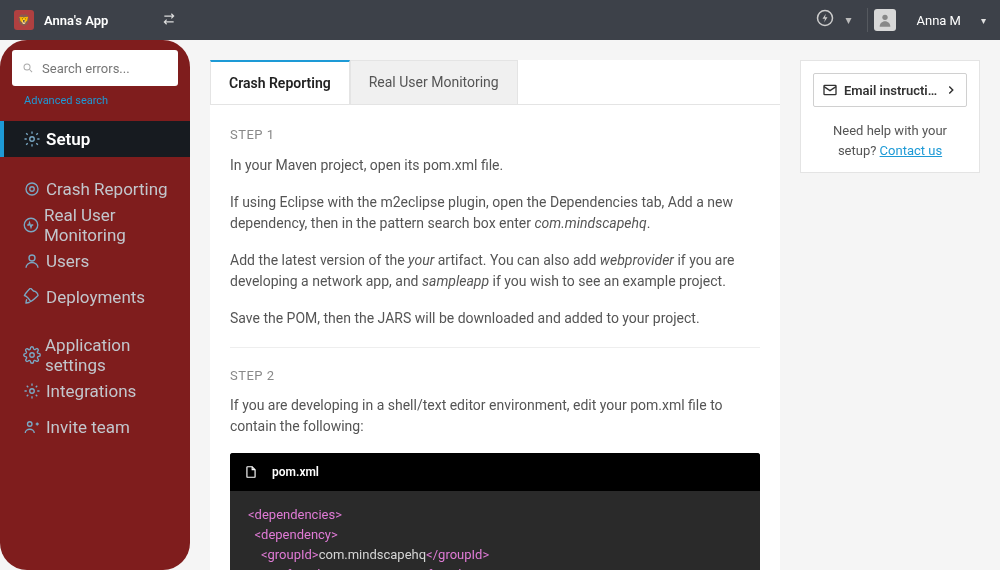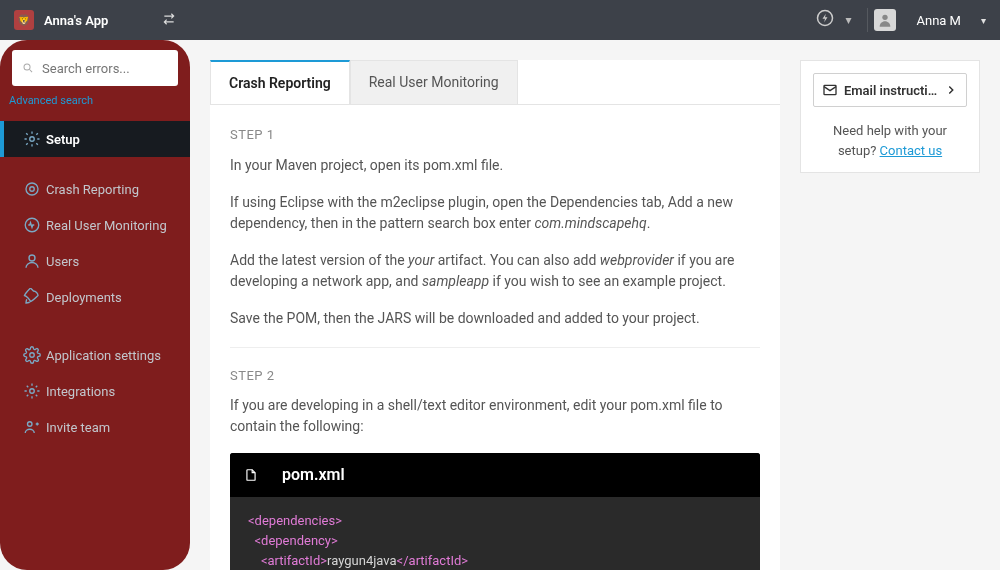--- a/index.html
+++ b/index.html
@@ -17,42 +17,42 @@
 .progress-bar-bg { height: 5px; background: #55595f; border-radius: 3px; }
 .dropdown-caret { color: #bbb; font-size: 12px; margin-right: 10px; }
 .divider-v { width: 1px; height: 24px; background: #55595f; margin: 0 6px; }
 .user-wrap { display: flex; align-items: center; margin-right: 14px; gap: 20px; }
 .avatar { width: 22px; height: 22px; background: #d8d8d8; border-radius: 3px; display:flex;align-items:center;justify-content:center;}
 
 .container { display: flex; height: 530px; }
 .sidebar { width: 190px; background: #7f1d1d; color: #a0a4aa; display:flex; flex-direction:column; padding-top:10px;border-radius:27px;}
 .search-box { margin: 0 12px 8px; background: #fff; border-radius: 3px; height: 36px; display: flex; align-items: center; padding: 0 10px; }
 .search-box input { border: none; outline: none; font-size: 13px; color: #666; width: 100%; background: transparent; }
-.adv-search { color: #1d9ad6; font-size: 11px; margin-left: 9px; margin-bottom: 14px; }
-.nav-item { display: flex; align-items: center; height: 36px; padding-left: 18px; font-size: 13px; color: #c2c6cc; cursor: pointer; }
+.adv-search { color: #1d9ad6; font-size: 11px; margin-left: 24px; margin-bottom: 14px; }
+.nav-item { display: flex; align-items: center; height: 36px; padding-left: 18px; font-size: 17px; color: #c2c6cc; cursor: pointer; }
 .nav-item .icon-slot { width: 28px; display: flex; justify-content: center; color: #7aa8c4; }
 .nav-item.active { background: #171b20; border-left: 4px solid #1d9ad6; padding-left: 14px; color: #fff; font-weight: 600; }
 .nav-group-gap { height: 14px; }
 .nav-divider { height: 22px; }
 
 .main { flex: 1; padding: 20px 20px 0 20px; display: flex; gap: 20px; overflow: hidden; }
 .content { flex: 1; background: #fff; display: flex; flex-direction: column; min-width: 0; }
 .tabs { display: flex; border-bottom: 1px solid #e4e4e4; background: #fff; }
 .tab { padding: 13px 18px; font-size: 14px; color: #555; background: #f0f0f0; border: 1px solid #e4e4e4; border-bottom: none; cursor: pointer; }
 .tab.active { background: #fff; border-top: 2px solid #1d9ad6; color: #222; font-weight: 600; }
 .tab:not(.active) { border-top: 1px solid #e4e4e4; }
 
 .content-body { padding: 20px 20px 0; overflow-y: auto; color: #555; font-size: 14px; line-height: 1.5; }
 .step-label { color: #888; letter-spacing: 0.5px; margin-bottom: 10px; font-size: 13px; }
 .content-body p { margin-bottom: 16px; }
 .content-body em { font-style: italic; }
 .hr { border-top: 1px solid #eee; margin: 18px 0; }
 
 .code-block { background: #1b1b1b; border-radius: 3px; overflow: hidden; margin-top: 10px; }
-.code-header { background: #000; color: #fff; padding: 10px 14px; display: flex; align-items: center; gap: 24px; font-size: 16px; font-weight: 600; }
+.code-header { background: #000; color: #fff; padding: 10px 14px; display: flex; align-items: center; gap: 14px; font-size: 12px; font-weight: 600; }
 .code-content { padding: 14px 18px; font-family: Menlo, Consolas, monospace; font-size: 13px; line-height: 1.55; background: #2a2a2a; color: #ddd; }
 .tag-bracket { color: #e07bd6; }
 .tag-name { color: #e07bd6; }
 .text-val { color: #d5d5d5; }
 
 .aside { width: 180px; background: #fff; border: 1px solid #e4e4e4; padding: 12px; height: fit-content; text-align: center; }
 .email-btn { border: 1px solid #d0d0d0; border-radius: 2px; padding: 8px 8px; display: flex; align-items: center; gap: 6px; font-size: 13px; font-weight: 600; color: #333; cursor: pointer; margin-bottom: 14px; white-space: nowrap; overflow: hidden; }
 .email-btn .txt { overflow: hidden; text-overflow: ellipsis; flex:1; text-align:left;}
 .help-text { font-size: 13px; color: #555; line-height: 1.5; }
 .help-text a { color: #1d9ad6; text-decoration: underline; }
@@ -211,20 +211,21 @@
           <div class="code-header">
             <svg viewBox="0 0 24 24" style="width:14px;height:14px;stroke:#fff;fill:none;stroke-width:2">
                 <path d="M14 3H6a1 1 0 00-1 1v16a1 1 0 001 1h12a1 1 0 001-1V8z"></path>
                 <path d="M14 3v5h5"></path>
               </svg>
             <span>pom.xml</span>
           </div>
           <div class="code-content">
 <div><span class="tag-bracket">&lt;</span><span class="tag-name">dependencies</span><span class="tag-bracket">&gt;</span></div>
 <div>&nbsp;&nbsp;<span class="tag-bracket">&lt;</span><span class="tag-name">dependency</span><span class="tag-bracket">&gt;</span></div>
+<div>&nbsp;&nbsp;&nbsp;&nbsp;<span class="tag-bracket">&lt;</span><span class="tag-name">groupId</span><span class="tag-bracket">&gt;</span><span class="text-val">com.mindscapehq</span><span class="tag-bracket">&lt;/</span><span class="tag-name">groupId</span><span class="tag-bracket">&gt;</span></div>
 <div>&nbsp;&nbsp;&nbsp;&nbsp;<span class="tag-bracket">&lt;</span><span class="tag-name">artifactId</span><span class="tag-bracket">&gt;</span><span class="text-val">raygun4java</span><span class="tag-bracket">&lt;/</span><span class="tag-name">artifactId</span><span class="tag-bracket">&gt;</span></div>
 
           </div>
         </div>
       </div>
     </div>
 
     <div class="aside">
       <div class="email-btn">
         <svg viewBox="0 0 24 24" style="width:16px;height:16px;stroke:#333;fill:none;stroke-width:2">

